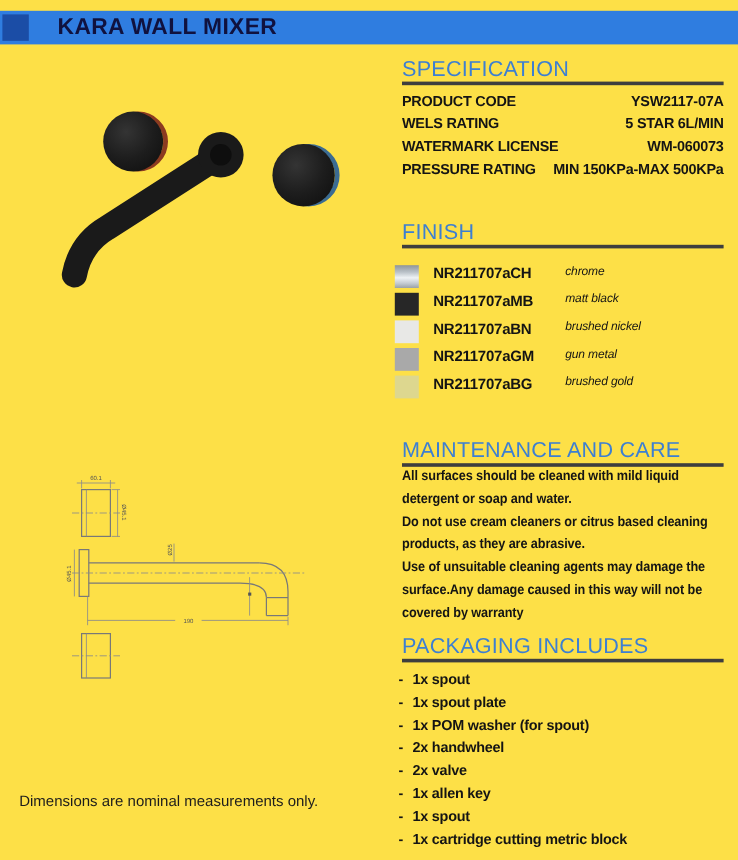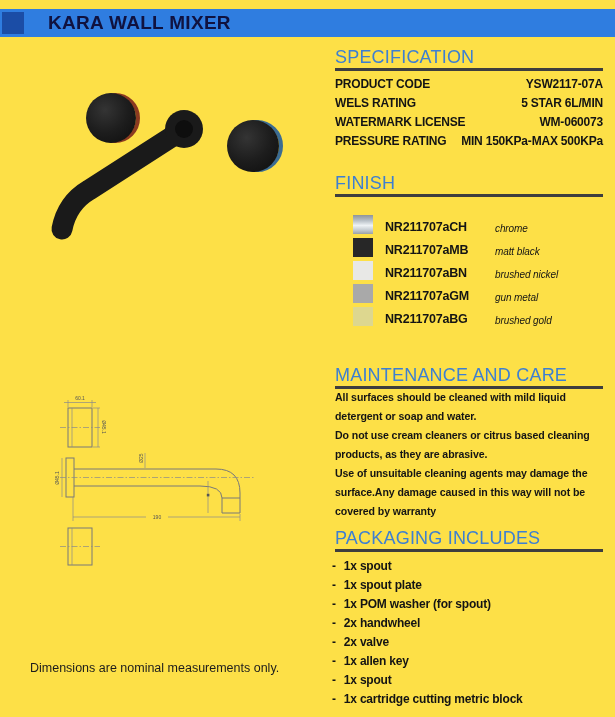--- a/index.html
+++ b/index.html
@@ -12,40 +12,40 @@
                 background:var(--selection-square,#1b4da6);}
   .titlebar h1{margin:0 0 0 48px;font-size:19px;font-weight:700;letter-spacing:.3px;
                color:var(--title-text,#10123f);}
   
   .right-col{position:absolute;left:335px;top:46px;width:268px;height:665px;}
   .sec{position:absolute;left:0;width:268px;}
   .sec h2{margin:0;font-size:18px;line-height:22px;font-weight:400;letter-spacing:.2px;
           color:var(--heading-blue,#3d7fd2);}
   .rule{height:3px;background:var(--rule,#3e3e3e);}
   .sec-spec{top:0;}
-  .sec-finish{top:126px;}
+  .sec-finish{top:136px;}
   .sec-maint{top:318px;}
   .sec-pack{top:481px;}
   .spec-rows{margin-top:3px;}
   .spec-row{height:19px;display:flex;justify-content:space-between;align-items:center;
             font-size:12px;font-weight:700;letter-spacing:-0.2px;white-space:nowrap;}
   .finish-rows{margin-top:14px;margin-left:-6px;}
-  .finish-row{height:23px;display:flex;align-items:flex-end;margin-left:24px;}
+  .finish-row{height:23px;display:flex;align-items:flex-start;}
   .swatch{width:20px;height:19px;flex:0 0 20px;}
   .fcode{margin-left:12px;width:110px;font-size:12.5px;font-weight:700;letter-spacing:-0.2px;}
   .fname{font-size:10px;letter-spacing:-0.1px;font-style:italic;}
   .maint-lines{margin-top:2px;}
   .maint-line{height:19px;font-size:11.5px;font-weight:700;letter-spacing:-0.1px;
               white-space:nowrap;transform:scaleX(.92);transform-origin:0 50%;}
   .pack-items{margin-top:4px;}
   .pack-item{height:19px;display:flex;align-items:center;margin-left:-3px;
              font-size:12px;font-weight:700;letter-spacing:-0.2px;white-space:nowrap;}
   .pack-item .dash{margin-right:8px;font-weight:700;}
   
-  .footnote{position:absolute;left:30px;top:661px;font-size:12.5px;color:#1c1c1c;}
+  .footnote{position:absolute;left:16px;top:661px;font-size:12.5px;color:#1c1c1c;}
   
   .photo{position:absolute;left:15px;top:55px;}
   .spout{fill:none;stroke:var(--product-black,#1a1a1a);stroke-width:21;stroke-linecap:round;}
   .black-part{fill:var(--product-black,#1a1a1a);}
   .hot-ring{fill:none;stroke:var(--hot-accent,#8c3b20);stroke-width:4;}
   .cold-ring{fill:none;stroke:var(--cold-accent,#3c6c92);stroke-width:4;}
   
   .tdraw{position:absolute;left:40px;top:385px;}
   .tl{fill:none;stroke:#787878;stroke-width:1;}
   .tl-thin{fill:none;stroke:#8a8a8a;stroke-width:.7;}

